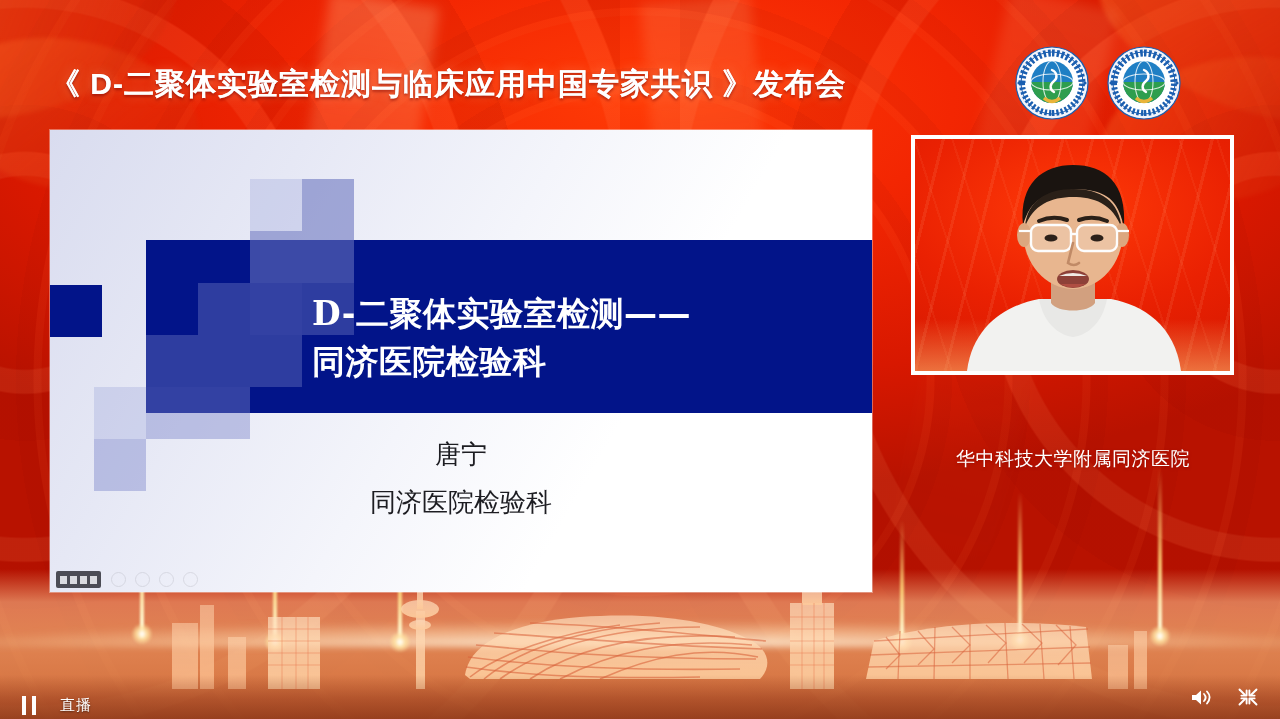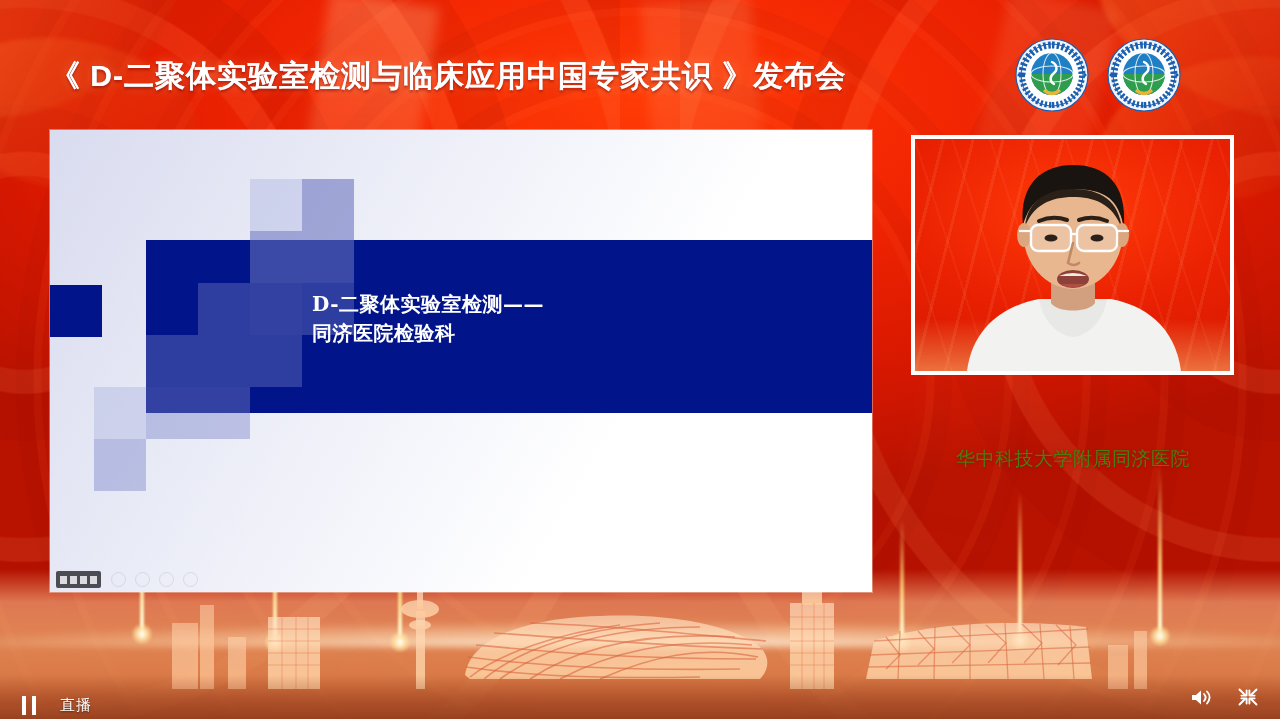--- a/index.html
+++ b/index.html
@@ -70,21 +70,21 @@
   .ground-edge{
     position:absolute; left:-6%; width:112%; bottom:72px; height:26px;
     background:radial-gradient(ellipse at 50% 100%, rgba(255,245,225,.95) 0%, rgba(255,220,180,.45) 45%, rgba(255,200,150,0) 72%);
     filter:blur(3px);
   }
 
   
   .skyline{ position:absolute; left:0; bottom:30px; width:100%; height:110px; opacity:.92; }
 
   
-  .header{ position:absolute; left:0; top:4px; width:100%; height:158px; }
+  .header{ position:absolute; left:0; top:12px; width:100%; height:158px; }
   .event-title{
     position:absolute; left:50px; top:52px;
     font-size:30px; font-weight:700; letter-spacing:1px; white-space:nowrap;
     color:#ffffff;
     font-family:"Liberation Sans","DejaVu Sans",sans-serif;
     text-shadow:0 2px 3px rgba(120,0,0,.55), 0 0 12px rgba(255,200,150,.35);
     background:linear-gradient(to bottom,#ffffff 40%,#ffe9cf 78%,#ffcf9a 100%);
     -webkit-background-clip:text; background-clip:text;
   }
 
@@ -107,21 +107,21 @@
   }
   .navy-sq{
     position:absolute; left:0; top:155px; width:52px; height:52px; background:#021489;
   }
   .sq{ position:absolute; width:52px; height:52px; background:rgba(118,128,200,.42); }
   .sq.lite{ background:rgba(150,158,214,.30); }
   .sq.dark{ background:rgba(104,114,190,.58); }
 
   .slide-title{
     position:absolute; left:262px; top:160px; width:520px;
-    color:#ffffff; font-size:20px; line-height:1.45; font-weight:700;
+    color:#ffffff; font-size:33px; line-height:1.45; font-weight:700;
     font-family:"DejaVu Serif","Liberation Serif",serif;
     letter-spacing:.5px;
   }
   .slide-sub{
     position:absolute; left:0; right:0; top:300px; text-align:center;
     color:#1d1d22; font-size:26px; line-height:1.85;
     font-family:"DejaVu Serif","Liberation Serif",serif;
   }
   .slide-sub .l2{ font-size:26px; }
 
@@ -160,21 +160,21 @@
   }
 
   .speaker-name{
     position:absolute; left:905px; top:405px; width:336px; text-align:center;
     color:#ffffff; font-size:27px; font-weight:700; letter-spacing:1px;
     text-shadow:0 2px 4px rgba(130,10,0,.6);
     font-family:"Liberation Sans","DejaVu Sans",sans-serif;
   }
   .speaker-org{
     position:absolute; left:905px; top:446px; width:336px; text-align:center;
-    color:#4d7c0f; font-size:19px; letter-spacing:.5px;
+    color:#ffffff; font-size:19px; letter-spacing:.5px;
     text-shadow:0 1px 3px rgba(130,10,0,.6);
     font-family:"Liberation Sans","DejaVu Sans",sans-serif;
   }
 
   
   .player{
     position:absolute; left:0; bottom:0; width:100%; height:44px;
     display:flex; align-items:center;
     background:linear-gradient(to bottom, rgba(120,26,6,.0) 0%, rgba(110,24,6,.34) 55%, rgba(96,20,4,.5) 100%);
   }
@@ -367,20 +367,24 @@
     <div class="sq lite" style="left:200px; top:49px;"></div>
     <div class="sq dark" style="left:252px; top:101px;"></div>
     <div class="sq lite" style="left:252px; top:153px;"></div>
     <div class="sq dark" style="left:252px; top:49px;"></div>
 
     <div class="slide-title">
       <div>D-二聚体实验室检测——</div>
       <div>同济医院检验科</div>
     </div>
 
+    <div class="slide-sub">
+      <div>唐宁</div>
+      <div class="l2">同济医院检验科</div>
+    </div>
 
     <div class="ppt-bar">
       <div class="ppt-chip">
         <i></i>
           <i></i>
         <i></i>
           <i></i>
       </div>
       <div class="ppt-ghost">
         <b></b>

